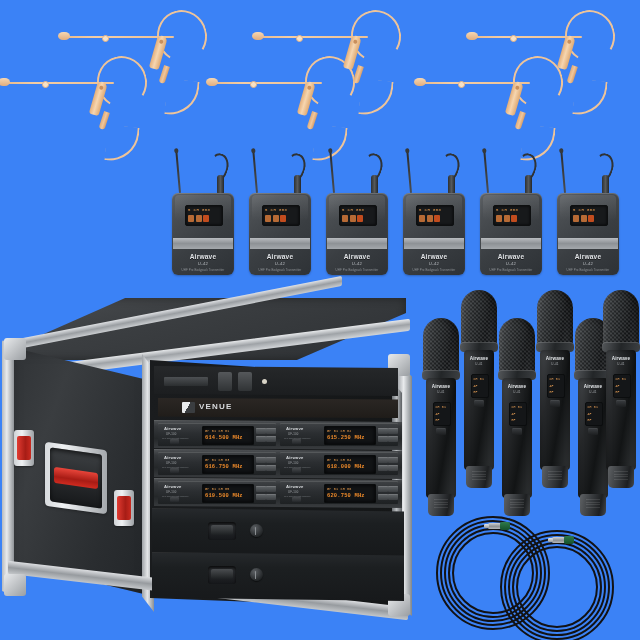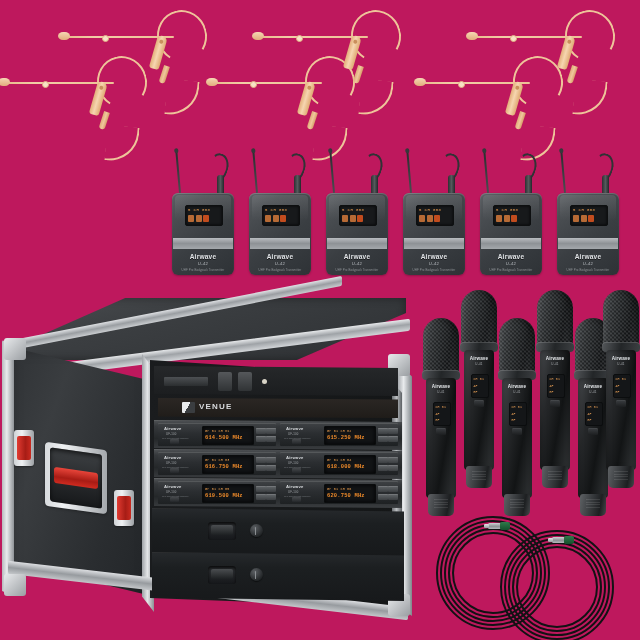--- a/index.html
+++ b/index.html
@@ -3,21 +3,21 @@
 <meta charset="utf-8">
 <style>
   html,body{margin:0;padding:0;}
   body{
     width:640px;height:640px;
     background:#ffffff;
     font-family:"Liberation Sans", sans-serif;
     overflow:hidden;
     position:relative;
   }
-  #stage{position:absolute;left:0;top:0;width:640px;height:640px;background:#be185d;}
+  #stage{position:absolute;left:0;top:0;width:640px;height:640px;background:#3b82f6;}
 
   
   .abs{position:absolute;}
 
   
   .headset{position:absolute;width:150px;height:90px;}
   .hs-boom{
     position:absolute;left:0;top:30px;width:112px;height:2.4px;
     background:linear-gradient(to right,#e8b98a,#f2cda6 30%,#edc296);
     border-radius:2px;

